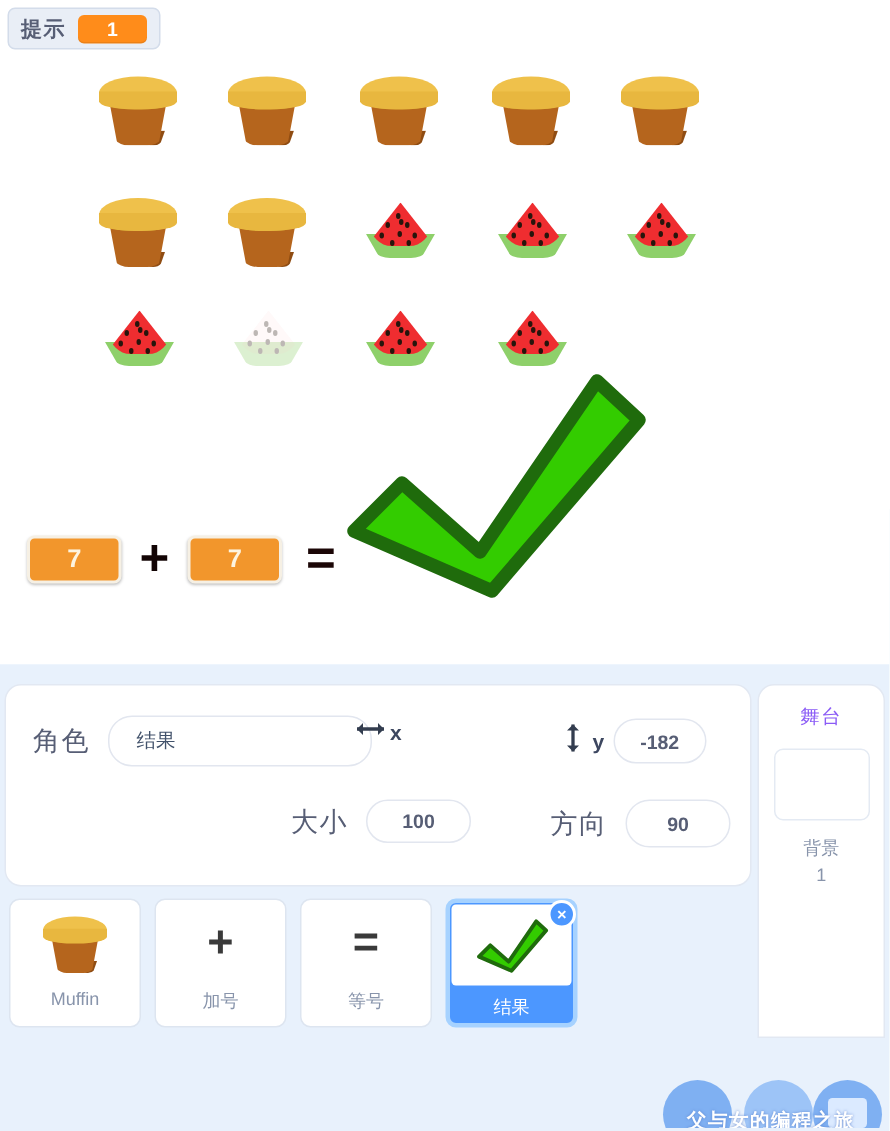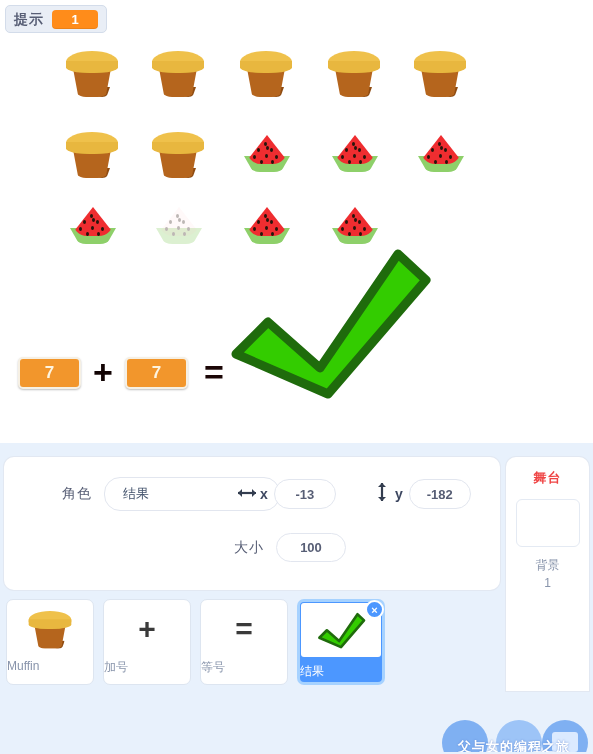--- a/index.html
+++ b/index.html
@@ -103,21 +103,21 @@
   .panel-wrap {
     position:absolute; left:0; top:443px; width:593px; height:311px;
     background:#e8f1fc; padding:8px 6px 0 6px;
   }
   .info-row-area {
     position:absolute; left:4px; top:14px; width:496px; height:133px;
     background:#ffffff; border-radius:10px;
     box-shadow: 0 0 0 1px #e2e8f2;
   }
   .irow { position:absolute; display:flex; align-items:center; }
-  .ilabel { font-size:14px; color:#575e75; letter-spacing:1px;margin-left:40px; }
+  .ilabel { font-size:18px; color:#575e75; letter-spacing:1px; }
   .pill {
     border:1px solid #e2e6ef; border-radius:16px; background:#fff;
     color:#575e75; font-size:13px; display:flex; align-items:center;
     justify-content:center; font-weight:bold;
   }
   .pill.name {
     width:176px; height:34px; justify-content:flex-start;
     padding-left:18px; font-weight:normal; color:#42526b;
   }
   .pill.num { width:62px; height:30px; }
@@ -136,21 +136,21 @@
   .sprite-card {
     width:88px; height:86px; background:#ffffff;
     border:1px solid #dde5f0; border-radius:7px;
     display:flex; flex-direction:column; align-items:center;
     justify-content:flex-start; position:relative;
   }
   .sprite-card .thumb {
     width:100%; height:57px; display:flex; align-items:center; justify-content:center;
   }
   .sprite-card .cname {
-    font-size:12px; color:#8894ab; width:100%; text-align:left;
+    font-size:12px; color:#8894ab; width:100%; text-align:center;
     padding-top:2px;
   }
   .sprite-card.selected {
     border:3px solid #a6d2ff; background:#4c97ff; padding:0;
   }
   .sprite-card.selected .thumb { background:#fff; border-radius:3px; width:80px; height:54px; margin-top:1px; }
   .sprite-card.selected .cname { color:#ffffff; font-weight:normal; padding-top:6px; }
   .del-badge {
     position:absolute; right:-2px; top:-2px; width:19px; height:19px;
     background:#4c97ff; border:2px solid #fff; border-radius:50%;
@@ -160,21 +160,21 @@
   .op-thumb { font-size:30px; color:#3a3a3a; font-weight:bold; line-height:1; }
 
   
   .stage-col {
     position:absolute; left:506px; top:14px; width:83px; height:234px;
     background:#ffffff; border-radius:10px 10px 0 0;
     box-shadow:0 0 0 1px #e2e8f2;
   }
   .stage-col .head {
     height:42px; display:flex; align-items:center; justify-content:center;
-    font-size:13px; color:#ef4444; font-weight:bold; letter-spacing:1px;
+    font-size:13px; color:#8b5cf6; font-weight:normal; letter-spacing:1px;
   }
   .backdrop-thumb {
     width:64px; height:48px; margin:0 auto; background:#fff;
     border:1px solid #e4eaf3; border-radius:6px;
   }
   .bd-label { text-align:center; font-size:12px; color:#8894ab; margin-top:9px; line-height:1.5; }
 
   
   .wm { position:absolute; right:2px; bottom:2px; width:151px; height:36px; overflow:hidden; }
   .wm-text {
@@ -360,40 +360,43 @@
       </div>
 
       <div class="irow" style="left:232px; top:22px;">
         <span class="axis-glyph">
           <svg width="20" height="12" viewBox="0 0 20 12">
               <path d="M1 6 L19 6" stroke="#333d4f" stroke-width="2.2"></path>
               <path d="M5 2 L1 6 L5 10 Z M15 2 L19 6 L15 10 Z" fill="#333d4f"></path>
             </svg>
         </span>
         <span class="axis-letter">x</span>
-        <span class="pill num">-13</span>
       </div>
 
       <div class="irow" style="left:367px; top:22px;">
         <span class="axis-glyph">
           <svg width="12" height="22" viewBox="0 0 12 22">
               <path d="M6 2 L6 20" stroke="#333d4f" stroke-width="2.2"></path>
               <path d="M2 6 L6 2 L10 6 Z M2 16 L6 20 L10 16 Z" fill="#333d4f"></path>
             </svg>
         </span>
         <span class="axis-letter">y</span>
         <span class="pill num">-182</span>
       </div>
 
 
       <div class="irow" style="left:190px; top:76px;">
         <span class="ilabel">大小</span>
         <span class="pill num" style="margin-left:12px; width:70px; height:29px;">100</span>
       </div>
 
+      <div class="irow" style="left:363px; top:76px;">
+        <span class="ilabel">方向</span>
+        <span class="pill num" style="margin-left:12px; width:70px; height:32px;">90</span>
+      </div>
     </div>
 
     <div class="sprite-list" id="sprite-cards">
         <div class="sprite-card">
           <div class="thumb">
             <div class="muffin" style="transform: scale(0.82);">
               <span class="base-shadow"></span>
               <span class="base"></span>
               <span class="top"></span>
               <span class="top-rim"></span>

